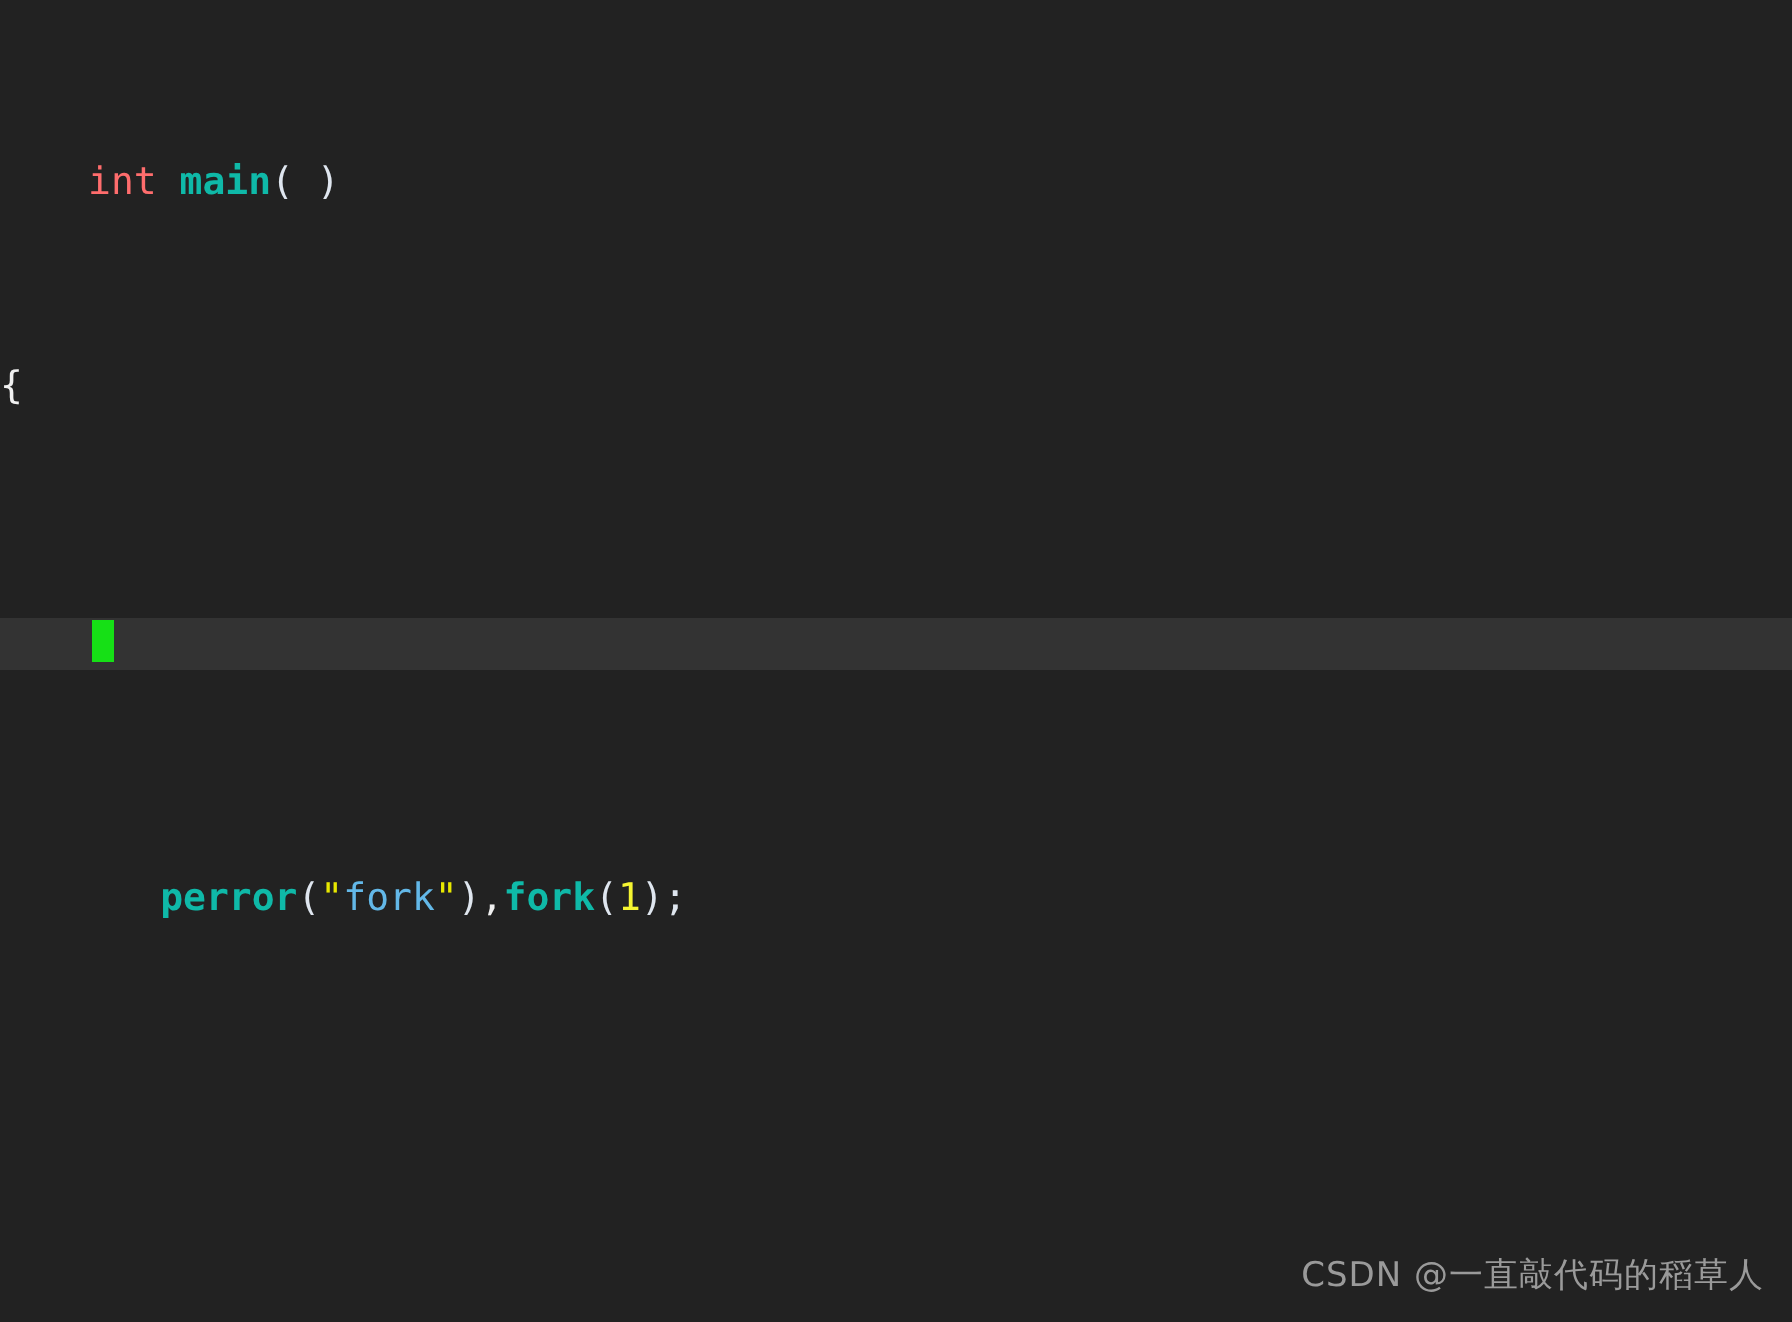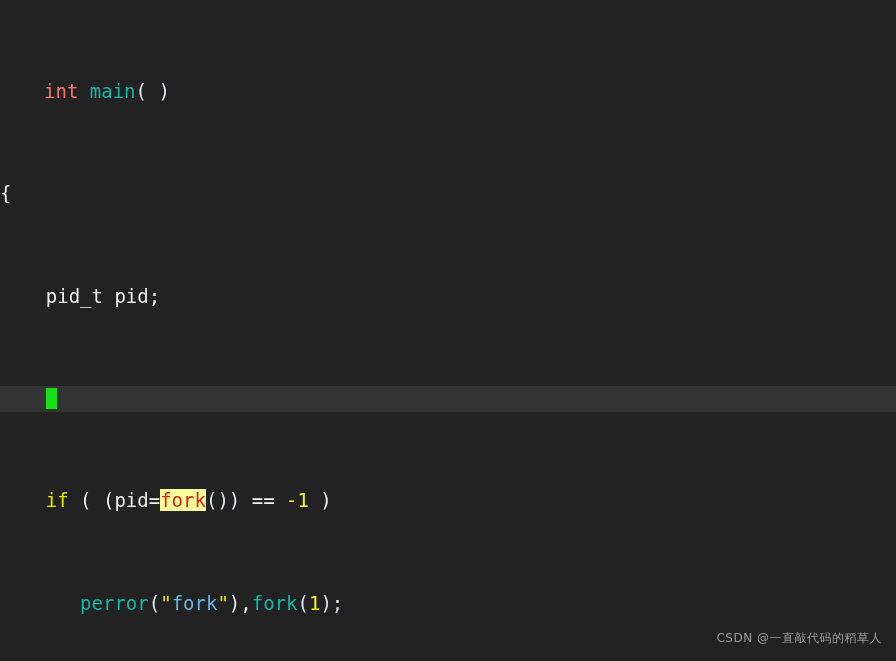--- a/index.html
+++ b/index.html
@@ -33,21 +33,21 @@
     position: relative;
   }
 
   
   .line.cursor-line {
     background: #333333;
   }
 
   
   .t-type      { color: #ff6d6d; margin-left: 44px; }  
-  .t-func      { color: #0fb9a8; }  
+  .t-func      { color: #0fb9a8; font-weight: bold; }  
   .t-keyword   { color: #e8e800; }  
   .t-num       { color: #f5f531; }  
   .t-str       { color: #63b8e8; }  
   .t-quote     { color: #e8e800; }  
   .t-plain     { color: #f0f0f0; }  
   .t-paren     { color: #dfe6ef; }
 
   
   .hl-search {
     background: #ffff9e;
@@ -62,39 +62,37 @@
     background: #16e016;
     vertical-align: -4px;
   }
 
   #watermark {
     position: absolute;
     right: 14px;
     bottom: 9px;
     color: #9a9a9a;
     font-family: "DejaVu Sans", "Liberation Sans", sans-serif;
-    font-size: 12px;
+    font-size: 17px;
     letter-spacing: 0.5px;
     white-space: pre;
   }
 </style>
 </head>
 <body>
 
 <div id="editor">
 
   <div class="line"><span class="t-type">int</span><span class="t-plain"> </span><span class="t-func">main</span><span class="t-paren">( )</span></div>
 
   <div class="line"><span class="t-plain">{</span></div>
 
-  <div class="line"><span class="t-plain">    </span><span class="t-plain">pid_t</span><span class="t-plain"> pid;</span></div>
 
   <div class="line cursor-line"><span class="t-plain">    </span><span class="cursor-block"></span></div>
 
-  <div class="line"><span class="t-plain">    </span><span class="t-keyword">if</span><span class="t-plain"> ( (pid=</span><span class="hl-search">fork</span><span class="t-paren">())</span><span class="t-plain"> == </span><span class="t-num">-1</span><span class="t-plain"> )</span></div>
 
   <div class="line"><span class="t-plain">       </span><span class="t-func">perror</span><span class="t-paren">(</span><span class="t-quote">"</span><span class="t-str">fork</span><span class="t-quote">"</span><span class="t-paren">)</span><span class="t-plain">,</span><span class="t-func">fork</span><span class="t-paren">(</span><span class="t-num">1</span><span class="t-paren">);</span></div>
 
   
 
   
 
   
 
   

